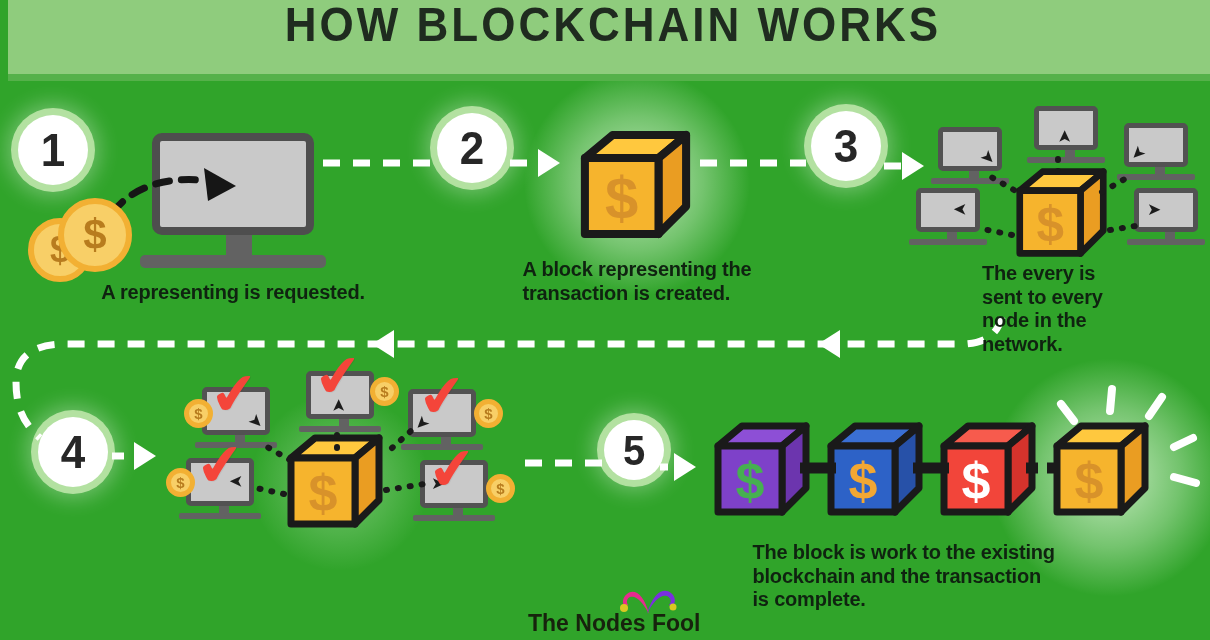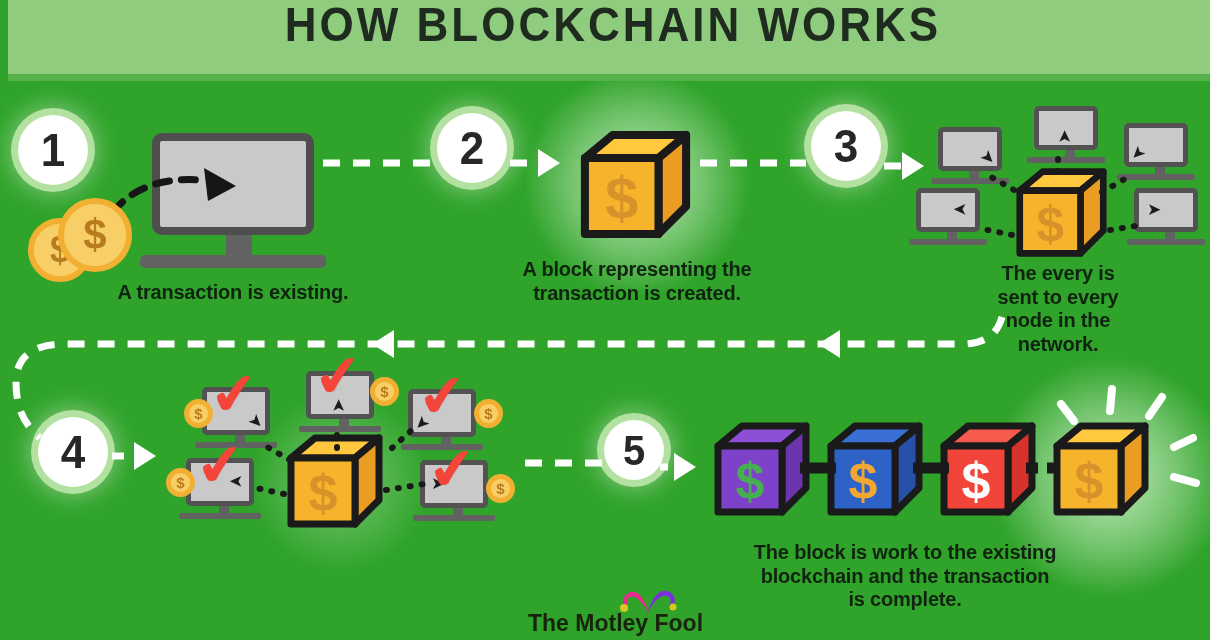--- a/index.html
+++ b/index.html
@@ -19,21 +19,21 @@
 
   
   .badge{position:absolute;width:70px;height:70px;border-radius:50%;background:#ffffff;
          display:flex;align-items:center;justify-content:center;z-index:4;
          box-shadow:0 0 0 7px rgba(183,227,164,0.95), 0 0 20px 12px rgba(255,255,255,0.30);}
   .badge span{font-size:44px;font-weight:bold;color:#272727;transform:scaleY(1.05);}
   .badge.small{width:60px;height:60px;}
   .badge.small span{font-size:40px;}
 
   
-  .caption{position:absolute;transform:translateX(-50%);text-align:center;white-space:pre-line;
+  .caption{position:absolute;transform:translateX(-50%);text-align:left;white-space:pre-line;
            font-size:20px;line-height:1.18;font-weight:bold;color:#0f2310;z-index:6;letter-spacing:-0.2px;}
 
   
   .mon{position:absolute;z-index:4;}
   .mon .screen{position:relative;background:#c9c9c9;border:5px solid #525252;border-radius:5px;}
   .mon .neck{margin:0 auto;background:#626262;}
   .mon .base{background:#626262;border-radius:2px;}
   .mon-big .screen{width:146px;height:86px;border-width:8px;border-radius:10px;border-color:#4e4e4e;}
   .mon-big .neck{width:26px;height:20px;}
   .mon-big .base{width:186px;height:13px;margin-left:-12px;border-radius:5px;}
@@ -153,21 +153,21 @@
     <div class="screen"></div>
     <div class="neck"></div>
     <div class="base"></div>
   </div>
   <div class="coin coin-big1">
       <span>$</span>
     </div>
   <div class="coin coin-big2">
       <span>$</span>
     </div>
-  <div class="caption" style="left:233px;top:281px;">A transaction is existing.</div>
+  <div class="caption" style="left:233px;top:281px;">A representing is requested.</div>
 
   <div class="cube" style="left:578px;top:128px;">
     <svg width="115" height="113" viewBox="0 0 100 98">
       <g stroke="#1a1a1a" stroke-width="7" stroke-linejoin="round">
         <polygon points="6,26 30,6 94,6 70,26" fill="#ffc83e"></polygon>
         <polygon points="70,26 94,6 94,68 70,92" fill="#ea9d22"></polygon>
         <rect x="6" y="26" width="64" height="66" fill="#f6b42d"></rect>
       </g>
       <text x="38" y="79" text-anchor="middle" font-size="52" font-weight="bold" fill="#d8922a">$</text>
     </svg>
@@ -332,16 +332,16 @@
   <div class="caption" style="left:905px;top:541px;">The block is work to the existing
 blockchain and the transaction is complete.</div>
 
   <div class="logo">
     <svg class="hat" width="66" height="34" viewBox="0 0 66 34">
       <path d="M33 30 C28 10 18 4 11 10 C6 14 6 20 9 23 L12 21 C10 18 11 14 14 13 C20 11 27 18 33 30 Z" fill="#e62b8e"></path>
       <path d="M31 30 C37 8 48 3 55 9 C60 13 60 19 56 23 L53 21 C56 18 55 14 51 12 C45 10 37 17 31 30 Z" fill="#7a2fe0"></path>
       <circle cx="8" cy="24" r="4" fill="#d8c822"></circle>
       <circle cx="57" cy="23" r="3.5" fill="#d8c822"></circle>
     </svg>
-    <div class="logotext">The Motley Fool</div>
+    <div class="logotext">The Nodes Fool</div>
   </div>
 
 </div>
 
 </body></html>

